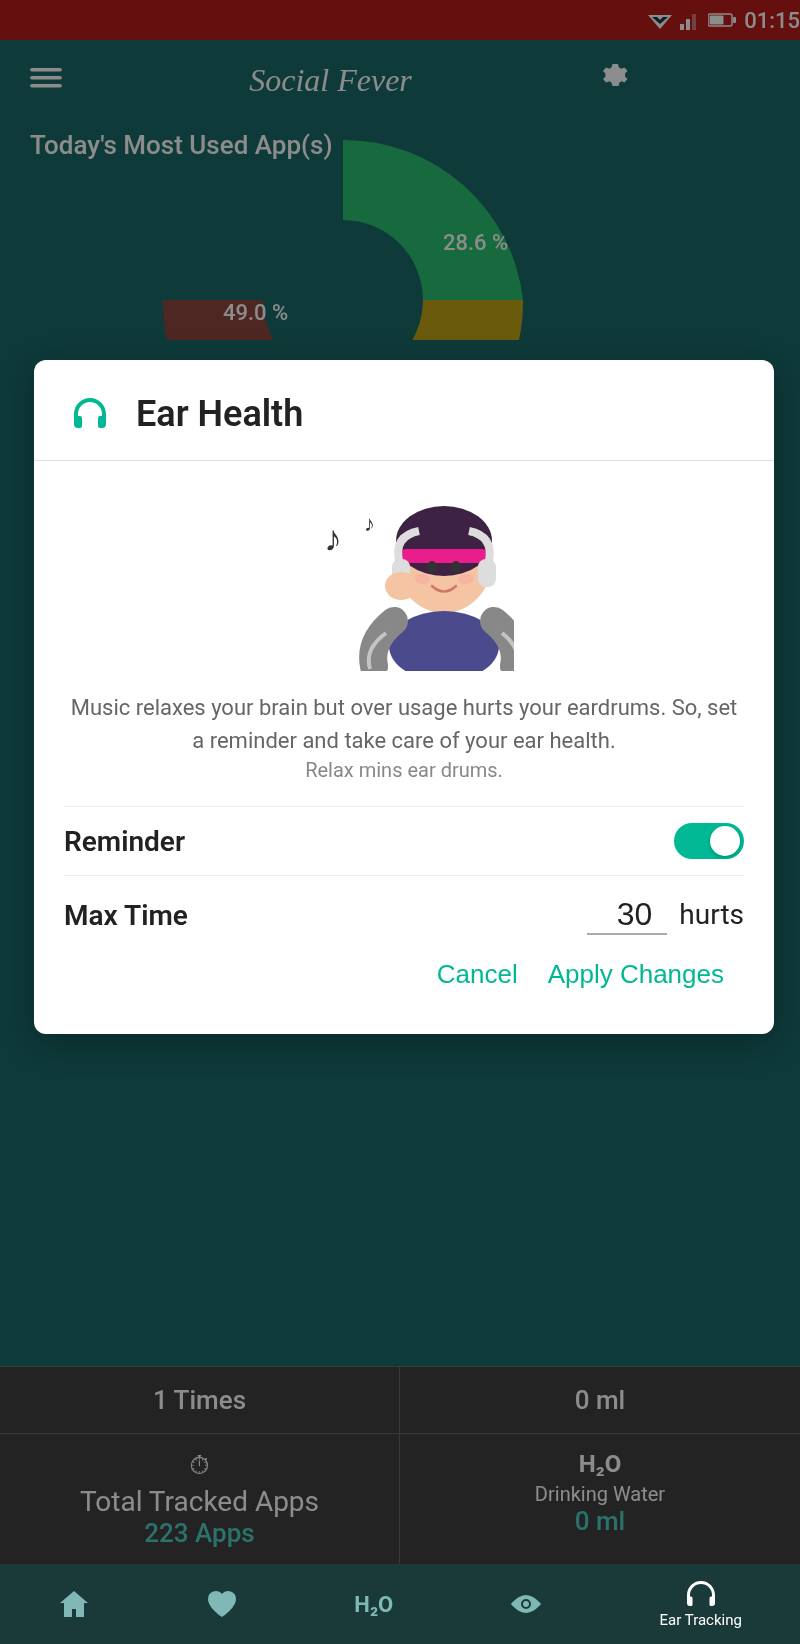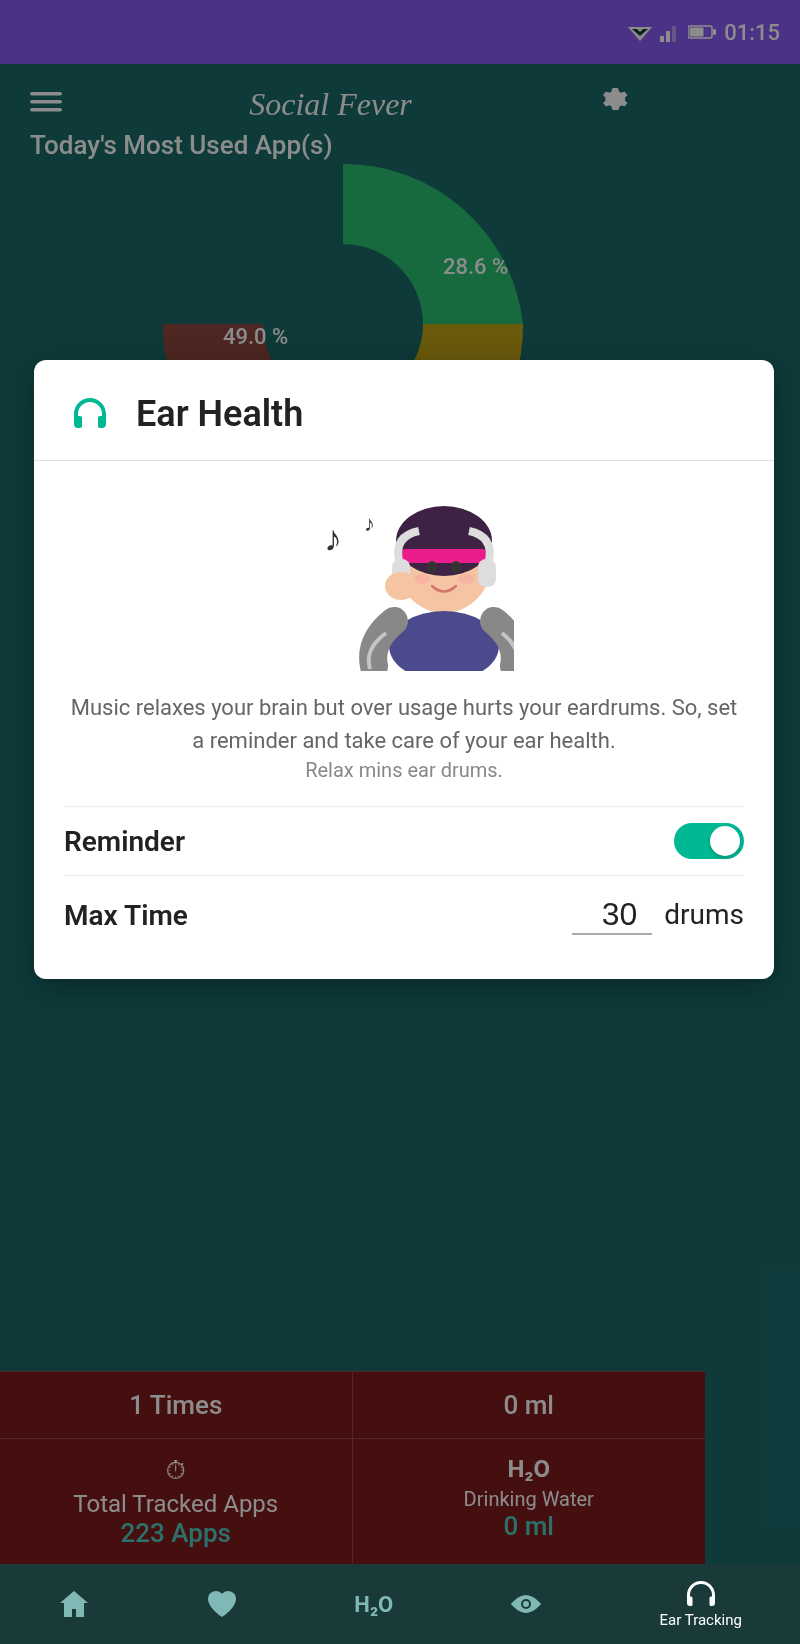--- a/index.html
+++ b/index.html
@@ -8,26 +8,25 @@
       height: 1644px;
       font-family: 'Roboto', Arial, sans-serif;
       overflow: hidden;
       position: relative;
       background: #1a6b6b;
     }
 
     
     .status-bar {
       width: 800px;
-      height: 64px;
-      background: #8b5cf6;
+      height: 40px;
+      background: #b91c1c;
       display: flex;
       align-items: center;
       justify-content: flex-end;
-      padding-right: 20px;
       gap: 10px;
     }
     .status-bar-icons {
       display: flex;
       align-items: center;
       gap: 8px;
     }
     .status-time {
       color: white;
       font-size: 22px;
@@ -392,40 +391,44 @@
       <span class="reminder-label">Reminder</span>
       <div class="toggle">
         <div class="toggle-knob"></div>
       </div>
     </div>
 
     <div class="max-time-row">
       <span class="max-time-label">Max Time</span>
       <div class="max-time-right">
         <input class="max-time-input" type="number" value="30" style="">
-        <span class="max-time-unit">drums</span>
+        <span class="max-time-unit">hurts</span>
       </div>
     </div>
 
-  </div>
-</div>
-
-<div class="bottom-section" style="position:absolute;bottom:80px;left:0;width:705px;background:#7f1d1d;z-index:3;">
+    <div class="dialog-actions">
+      <button class="btn-cancel">Cancel</button>
+      <button class="btn-apply">Apply Changes</button>
+    </div>
+  </div>
+</div>
+
+<div class="bottom-section" style="position:absolute;bottom:80px;left:0;width:800px;background:#404040;z-index:3;">
   <div class="bottom-data-row" style="display:grid;grid-template-columns:1fr 1fr;">
     <div class="bottom-data-cell" style="display:flex;flex-direction:column;align-items:center;padding:18px 10px;border-right:1px solid rgba(255,255,255,0.2);">
       <span style="color:white;font-size:26px;font-weight:500;">1 Times</span>
     </div>
     <div class="bottom-data-cell" style="display:flex;flex-direction:column;align-items:center;padding:18px 10px;">
       <span style="color:white;font-size:26px;font-weight:500;">0 ml</span>
     </div>
   </div>
   <div style="display:grid;grid-template-columns:1fr 1fr;border-top:1px solid rgba(255,255,255,0.2);">
     <div style="display:flex;flex-direction:column;align-items:center;padding:16px 10px;border-right:1px solid rgba(255,255,255,0.2);">
       <span style="color:white;font-size:26px;margin-bottom:4px;">⏱</span>
-      <span style="color:white;font-size:24px;text-align:center;">Total Tracked Apps</span>
+      <span style="color:white;font-size:28px;text-align:center;">Total Tracked Apps</span>
       <span style="color:#4dd0c4;font-size:26px;font-weight:500;">223 Apps</span>
     </div>
     <div style="display:flex;flex-direction:column;align-items:center;padding:16px 10px;">
       <span style="color:white;font-size:24px;font-weight:bold;margin-bottom:4px;">H₂O</span>
       <span style="color:white;font-size:20px;">Drinking Water</span>
       <span style="color:#4dd0c4;font-size:26px;font-weight:500;">0 ml</span>
     </div>
   </div>
 </div>
 

